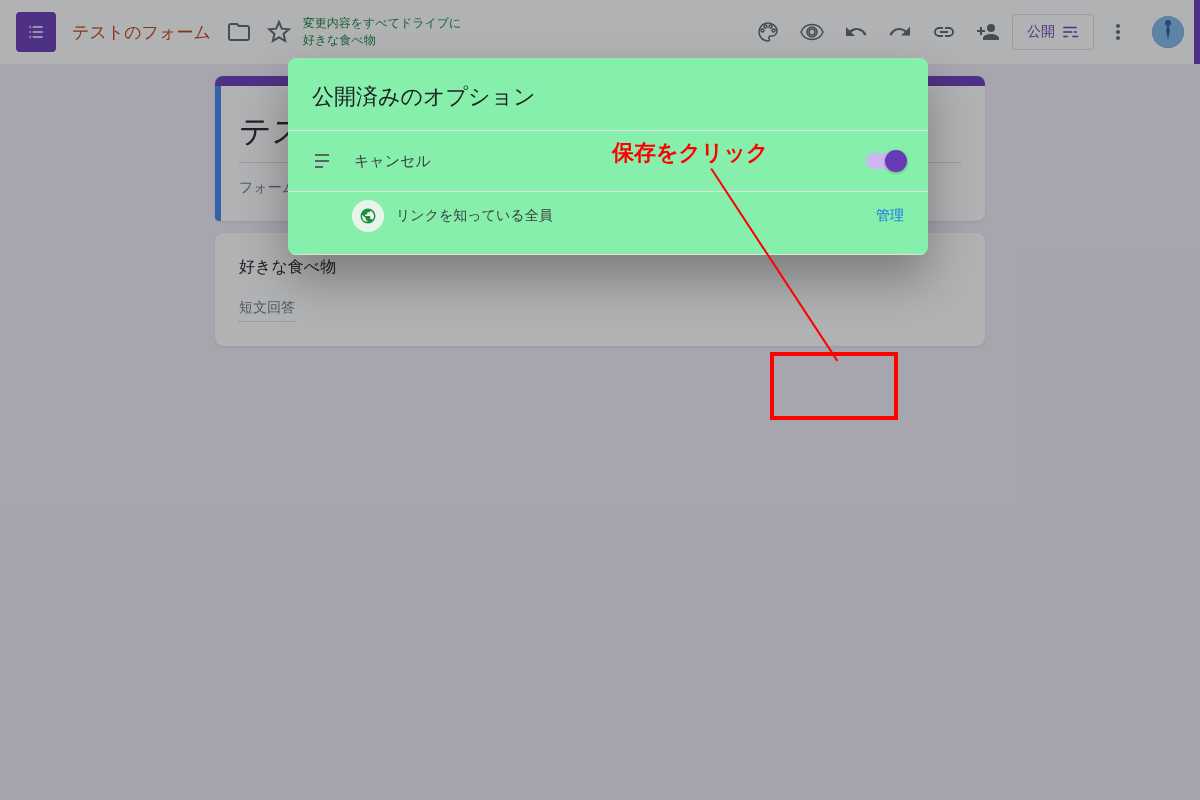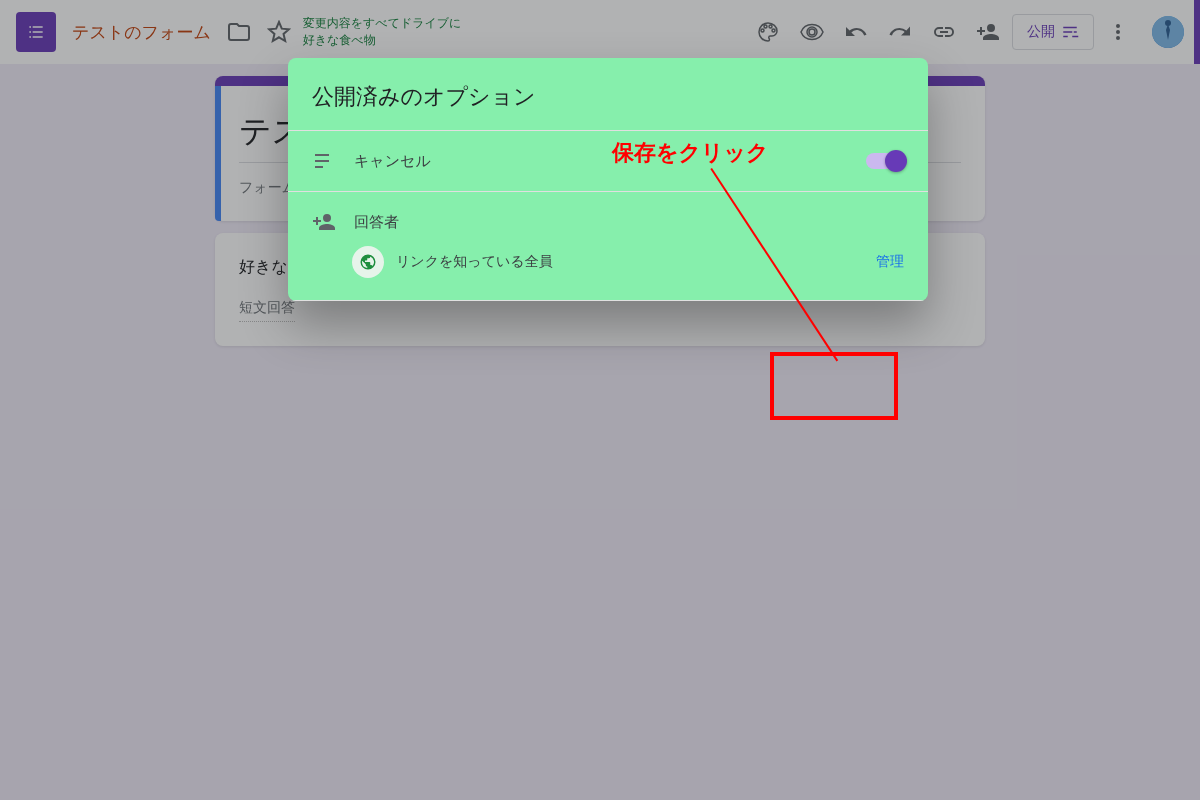--- a/index.html
+++ b/index.html
@@ -162,26 +162,20 @@
     <svg class="lead-icon" viewBox="0 0 24 24">
         <path d="M3 5h14v2H3V5zm0 6h14v2H3v-2zm0 6h8v2H3v-2z"></path>
       </svg>
     <span class="row-label">キャンセル</span>
     <div class="toggle">
       <div class="toggle-track"></div>
       <div class="toggle-thumb"></div>
     </div>
   </div>
   <div class="dialog-sep"></div>
-  <div class="row" style="padding-bottom:4px">
-    <svg class="lead-icon" viewBox="0 0 24 24">
-        <path d="M15 12a4 4 0 1 0-4-4 4 4 0 0 0 4 4zm-9-2V7H4v3H1v2h3v3h2v-3h3v-2H6zm9 4c-2.67 0-8 1.34-8 4v2h16v-2c0-2.66-5.33-4-8-4z"></path>
-      </svg>
-    <span class="responders-h">回答者</span>
-  </div>
   <div class="subrow">
     <div class="globe">
       <svg viewBox="0 0 24 24">
           <path d="M12 2a10 10 0 1 0 10 10A10 10 0 0 0 12 2zm-1 17.93A8 8 0 0 1 4 12a8.1 8.1 0 0 1 .21-1.79L9 15v1a2 2 0 0 0 2 2v1.93zm6.9-2.54A2 2 0 0 0 16 16h-1v-3a1 1 0 0 0-1-1H8v-2h2a1 1 0 0 0 1-1V7h2a2 2 0 0 0 2-2v-.41A8 8 0 0 1 17.9 17.39z"></path>
         </svg>
     </div>
     <span class="sub-label">リンクを知っている全員</span>
     <span class="manage-link">管理</span>
   </div>
   <div class="dialog-sep"></div>

